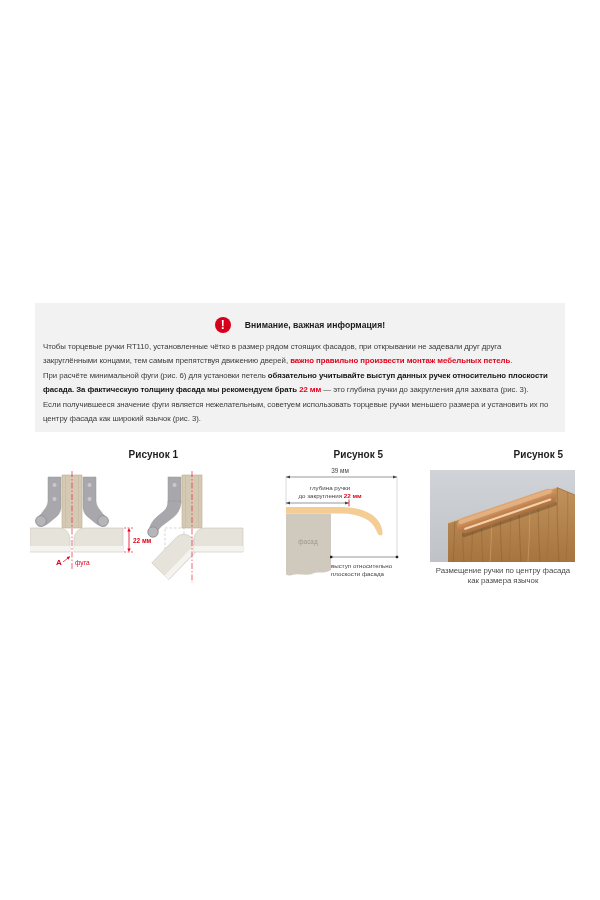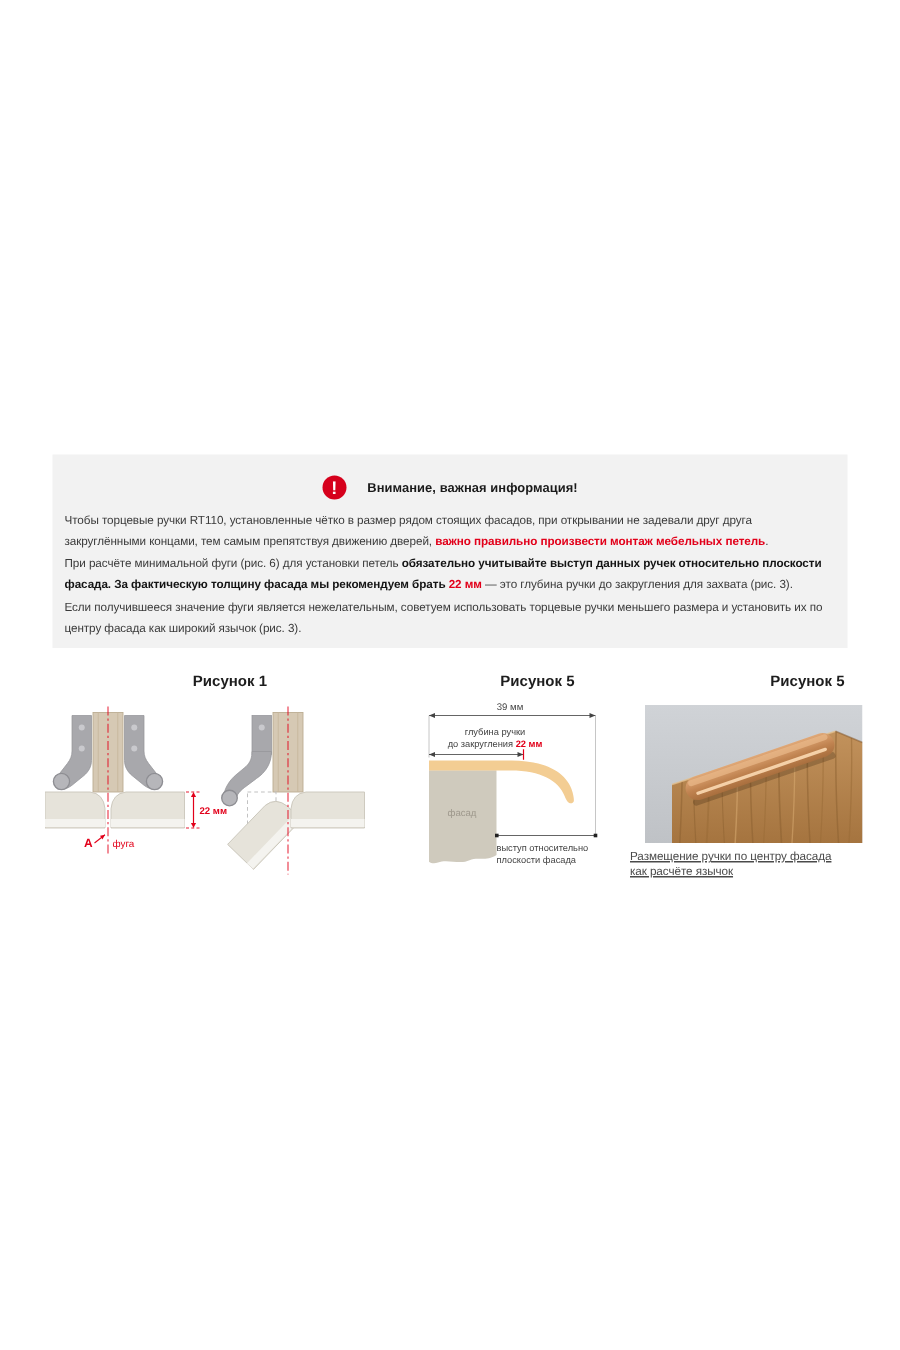--- a/index.html
+++ b/index.html
@@ -26,22 +26,22 @@
   
   .fig-title{position:absolute;top:449px;font-size:10px;font-weight:bold;color:#1d1d1d;text-align:right;}
   #ft1{left:58px;width:120px;}
   #ft2{left:263px;width:120px;}
   #ft3{left:443px;width:120px;}
   
   .fig1{position:absolute;left:30px;top:465px;width:230px;height:130px;}
   .fig2{position:absolute;left:283px;top:462px;width:122px;height:128px;}
   .fig3{position:absolute;left:430px;top:470px;width:145px;height:92px;}
   .fig3-caption{
-    position:absolute;left:420px;top:566px;width:166px;
-    font-size:7.8px;line-height:9.6px;color:#4a4a4a;letter-spacing:-0.05px;text-decoration:underline;
+    position:absolute;left:420px;top:566px;width:166px;text-align:center;
+    font-size:7.8px;line-height:9.6px;color:#4a4a4a;letter-spacing:-0.05px;
   }
   .fig3-caption span{display:block;}
   svg{display:block;}
 </style>
 </head>
 <body>
 
 <div class="page">
 
   <section class="notice">
@@ -218,16 +218,16 @@
     <path d="M127 17.5 L145 25" stroke="#8a5f33" stroke-width="1" opacity="0.6"></path>
     <g transform="rotate(-19 77 42)">
       <rect x="27" y="47.5" width="100" height="4.5" rx="2" fill="#3a240e" opacity="0.28"></rect>
       <rect x="25" y="33" width="104" height="16" rx="8" fill="url(#copperGrad)"></rect>
       <rect x="28" y="34.5" width="98" height="4" rx="2" fill="#eab98a" opacity="0.7"></rect>
       <rect x="31" y="43.2" width="92" height="2.2" rx="1.1" fill="#ffdfb8" opacity="0.85"></rect>
     </g>
   </svg>
   <div class="fig3-caption">
     <span>Размещение ручки по центру фасада</span>
-    <span>как расчёте язычок</span>
+    <span>как размера язычок</span>
   </div>
 
 </div>
 
 </body></html>

